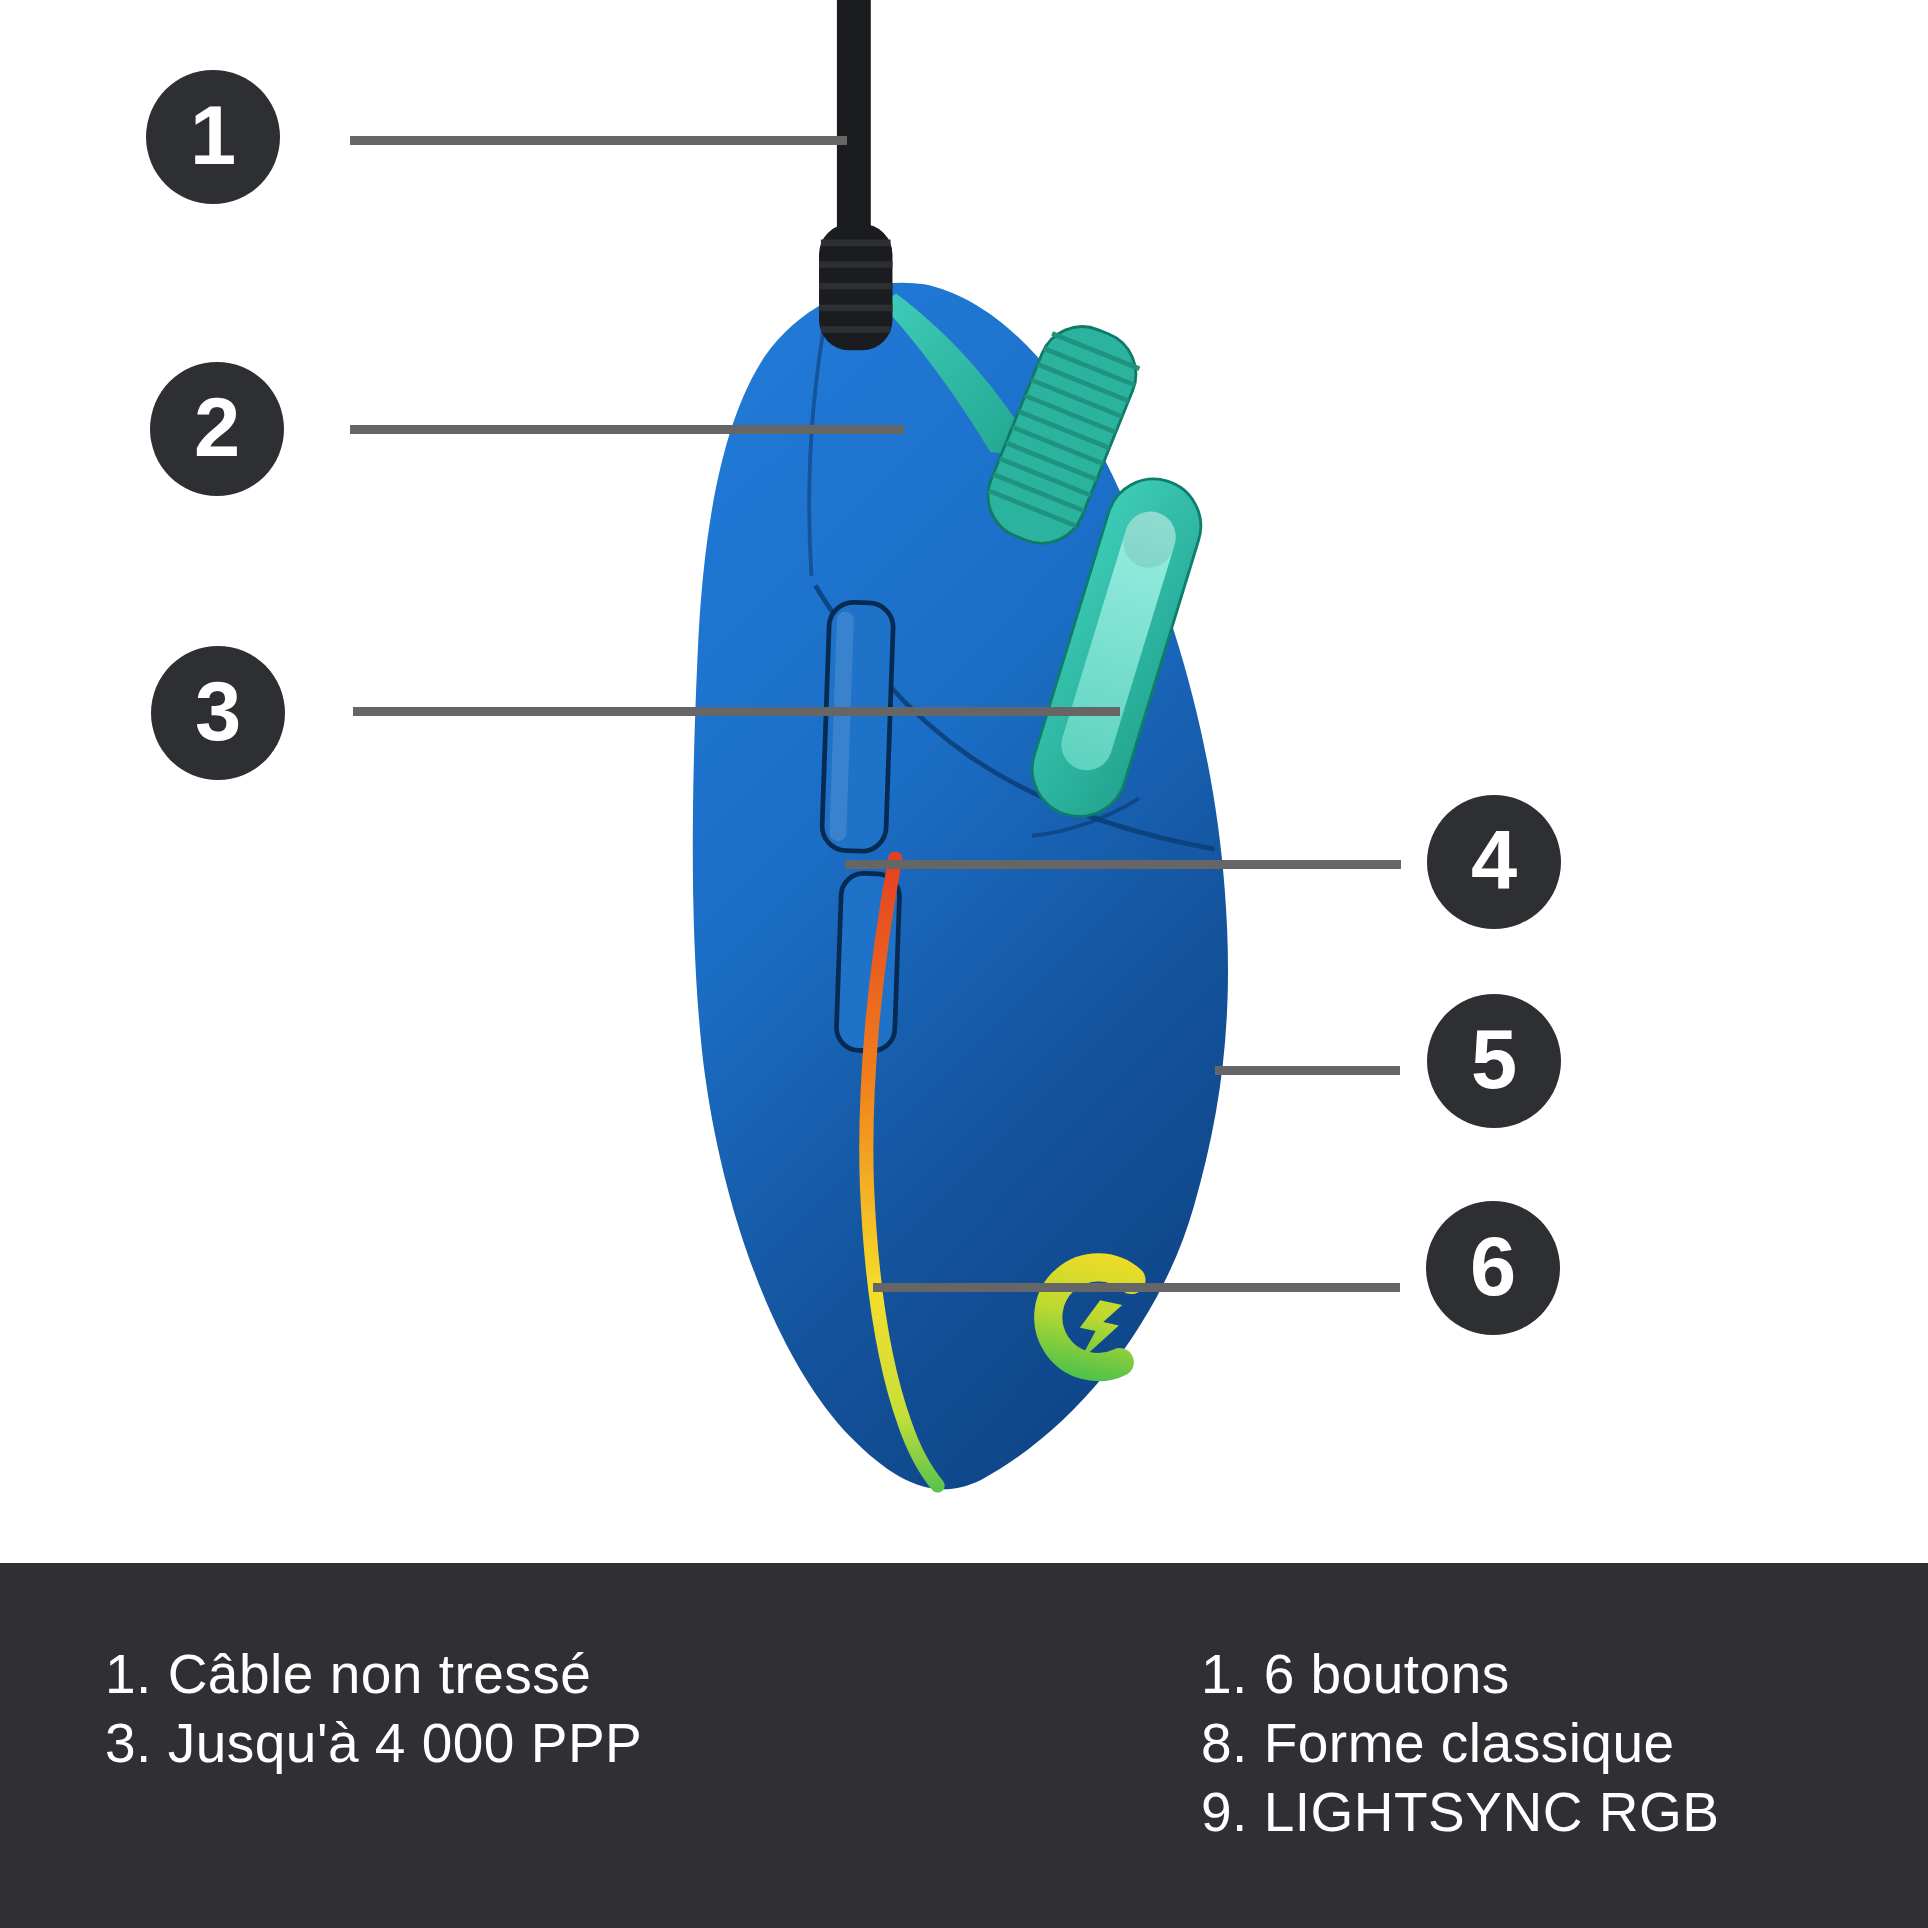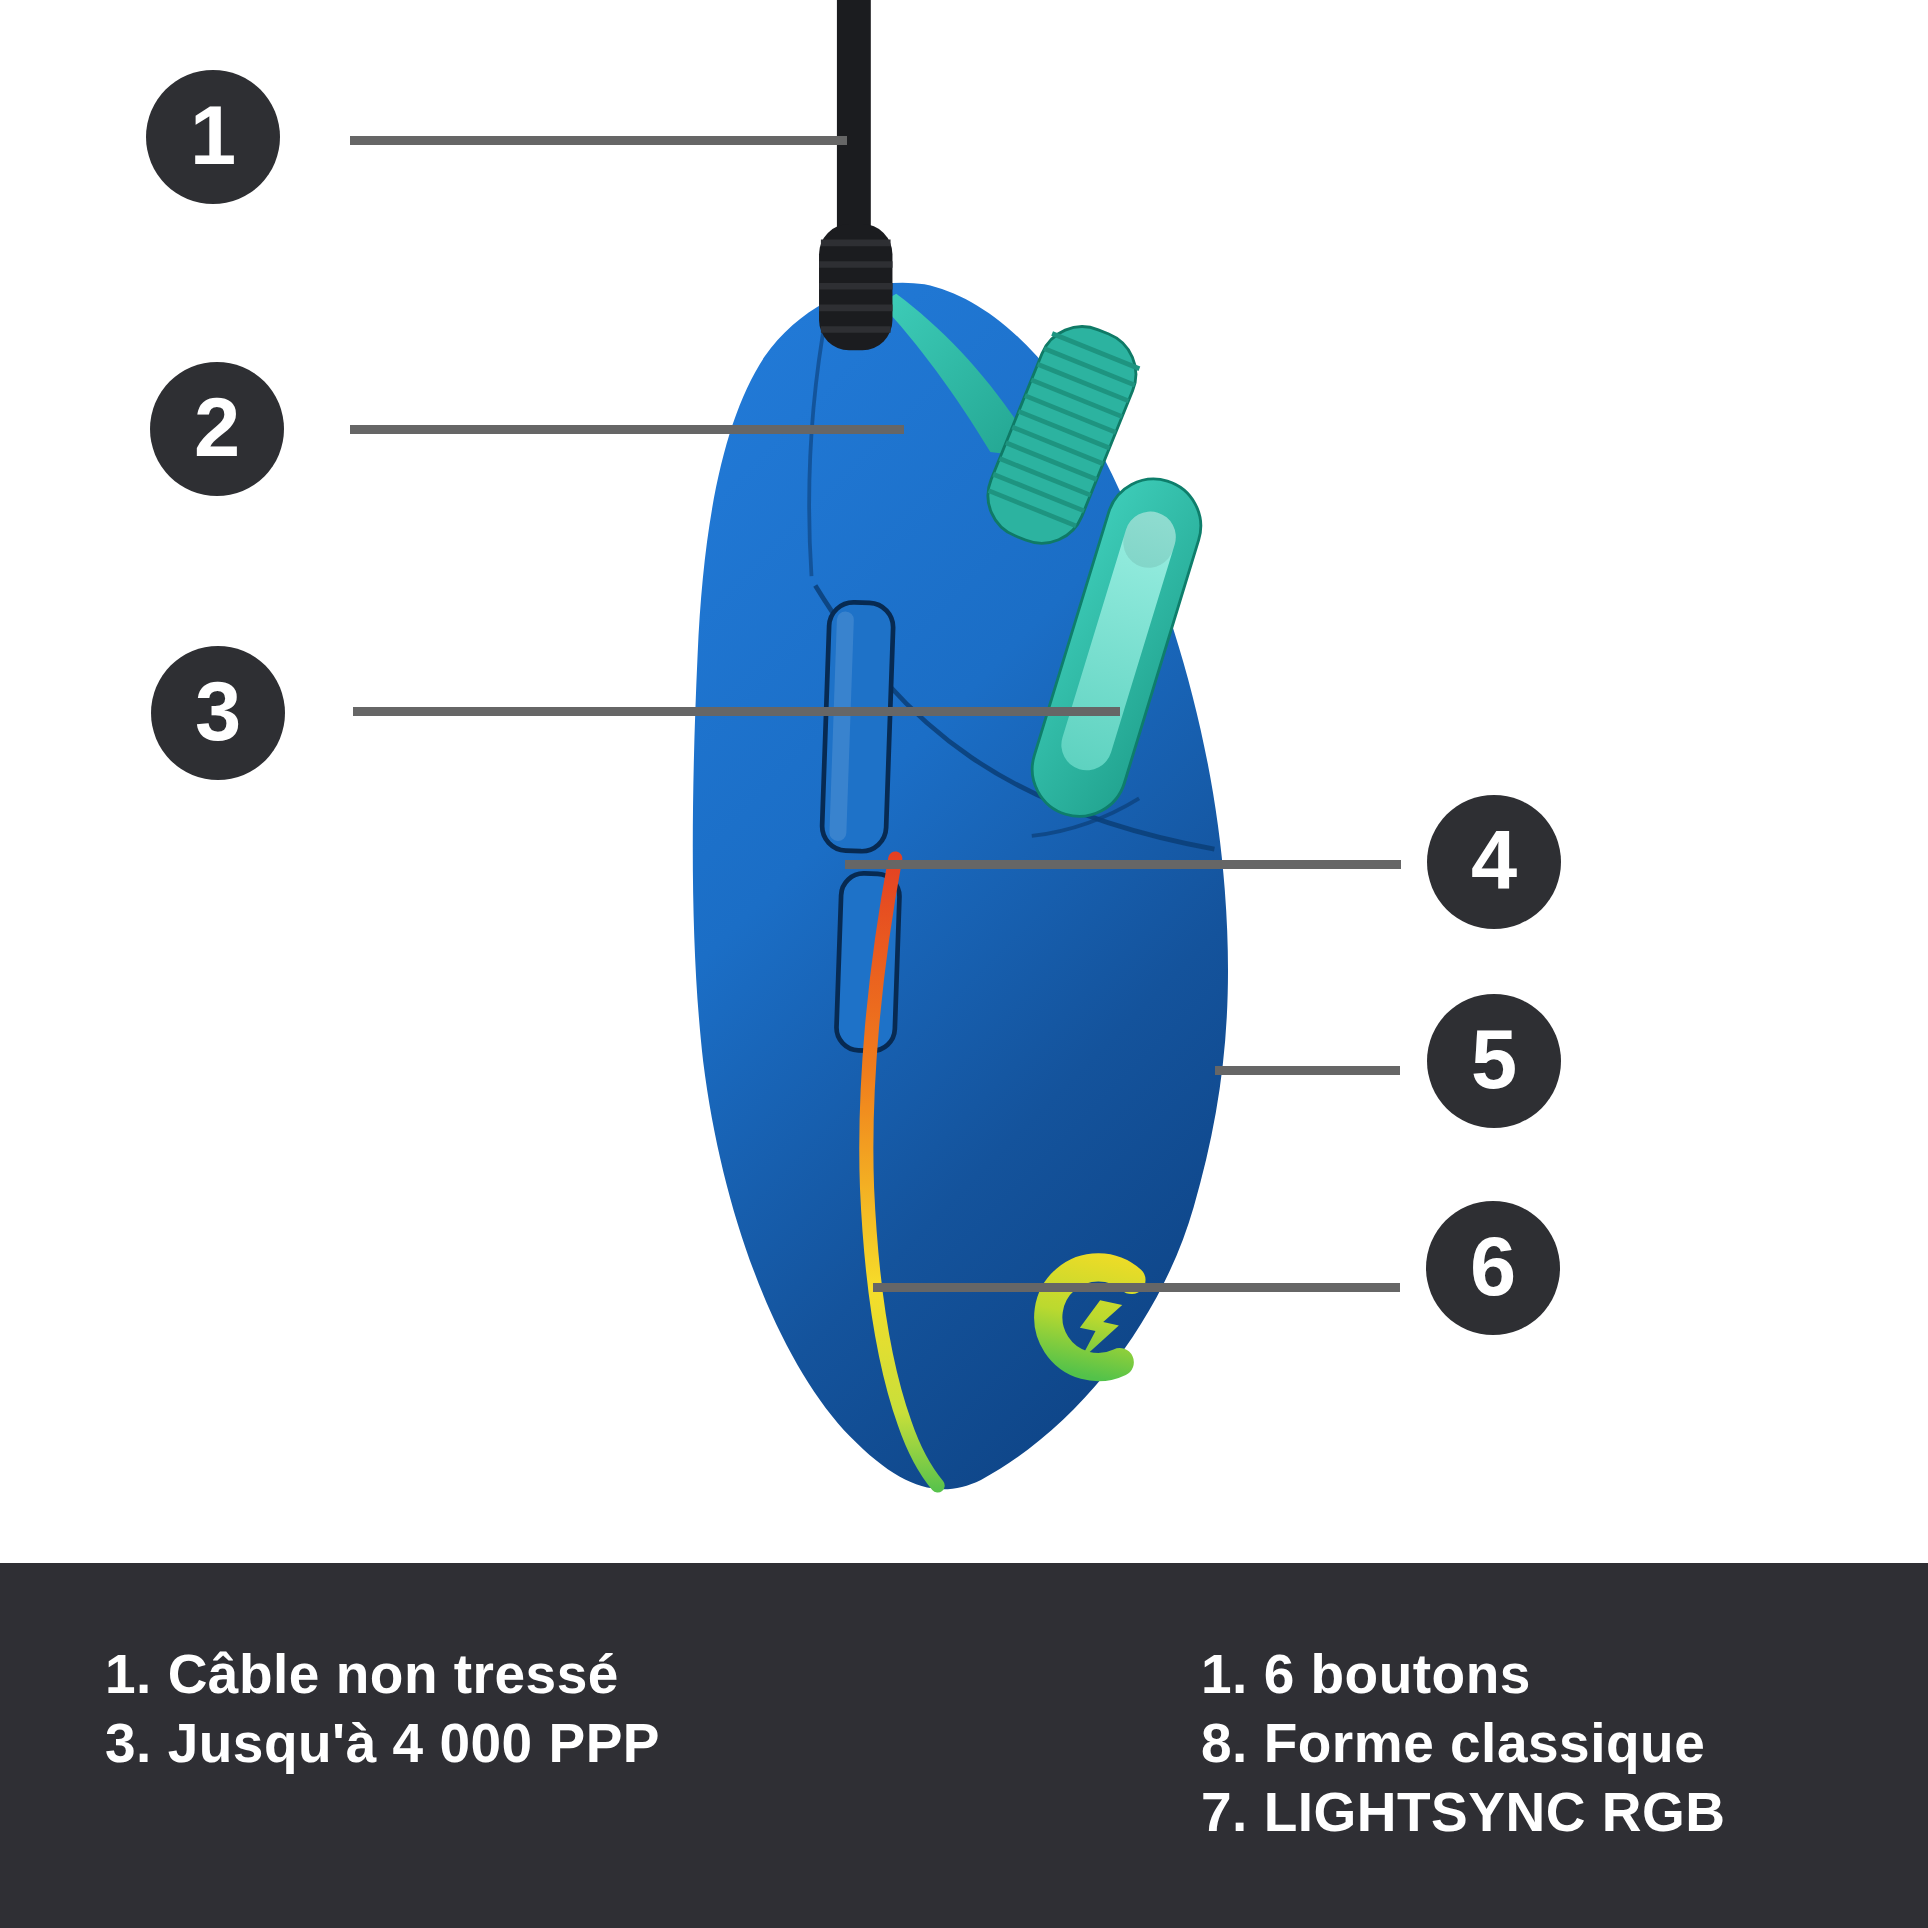--- a/index.html
+++ b/index.html
@@ -23,21 +23,21 @@
   .badge span{
     color:var(--text-white);font-size:83px;font-weight:bold;line-height:1;
     transform:translateY(-1.9px);
   }
   #footer{
     position:absolute;left:0;top:1563px;width:1928px;height:365px;
     background:var(--footer-bg);
   }
   .legend-col{
     position:absolute;top:77px;color:var(--text-white);
-    font-size:55px;line-height:69px;font-weight:700;letter-spacing:0.5px;
+    font-size:55px;line-height:69px;font-weight:400;letter-spacing:0.5px;
   }
   #legend-left{left:105px;width:763px;}
   #legend-right{left:1201px;width:697px;}
 </style>
 </head>
 <body>
 
 <div id="stage">
 
   <svg id="mouse-art" viewBox="0 0 2048 2048" xmlns="http://www.w3.org/2000/svg">
@@ -171,18 +171,18 @@
   </div>
 
   <div id="footer">
     <div id="legend-left" class="legend-col">
       <div>1. Câble non tressé</div>
       <div>3. Jusqu'à 4 000 PPP</div>
     </div>
     <div id="legend-right" class="legend-col">
       <div>1. 6 boutons</div>
       <div>8. Forme classique</div>
-      <div>7. LIGHTSYNC RGB</div>
+      <div>9. LIGHTSYNC RGB</div>
     </div>
   </div>
 
 </div>
 
 
 </body></html>

